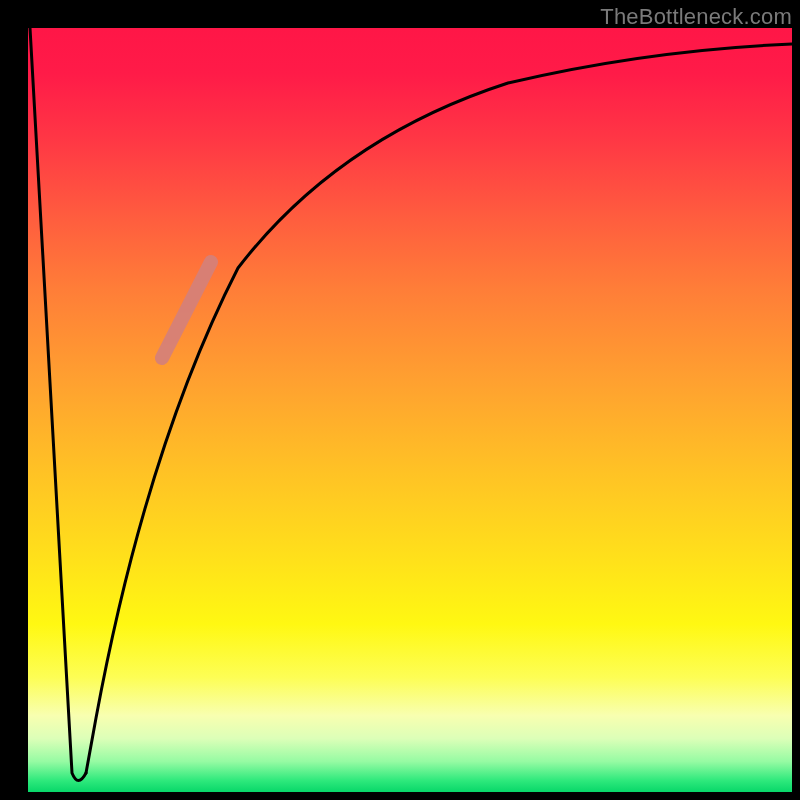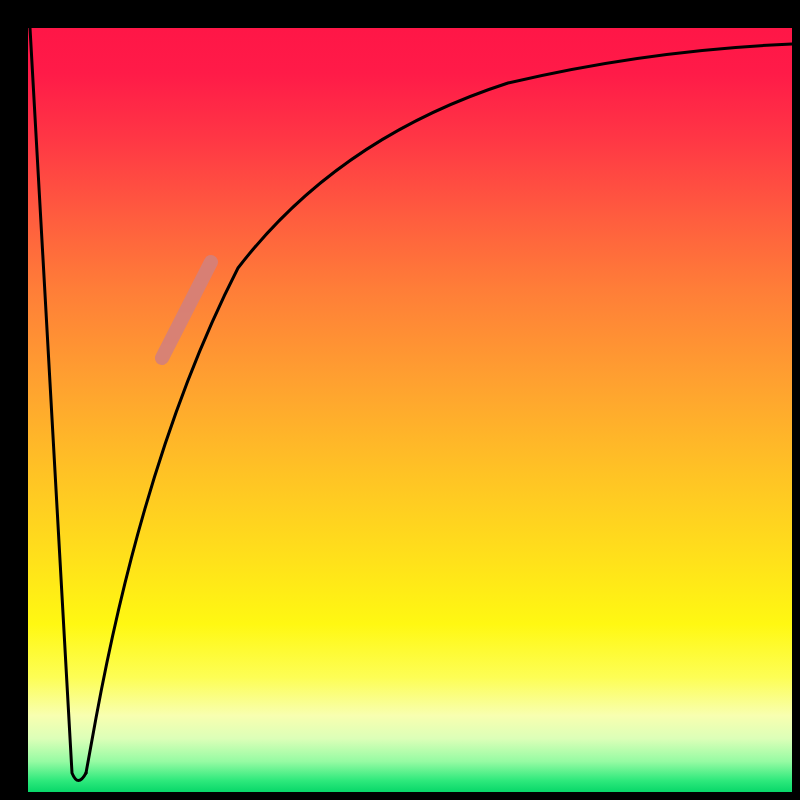--- a/index.html
+++ b/index.html
@@ -62,20 +62,21 @@
     letter-spacing: 0.2px;
     font-weight: 400;
     user-select: none;
   }
 </style>
 </head>
 <body>
 
 <div class="chart-wrap">
 
+  <div class="attribution">TheBottleneck.com</div>
 
   <div class="plot-area">
     <div class="gradient-bg"></div>
 
     <svg class="curve-svg" viewBox="0 0 764 764" preserveAspectRatio="none">
       <path d="M 2 0
                L 44 745
                Q 50 760 58 745" fill="none" stroke="#000" stroke-width="3" stroke-linecap="round"></path>
       <path d="M 58 745
                L 68 690

